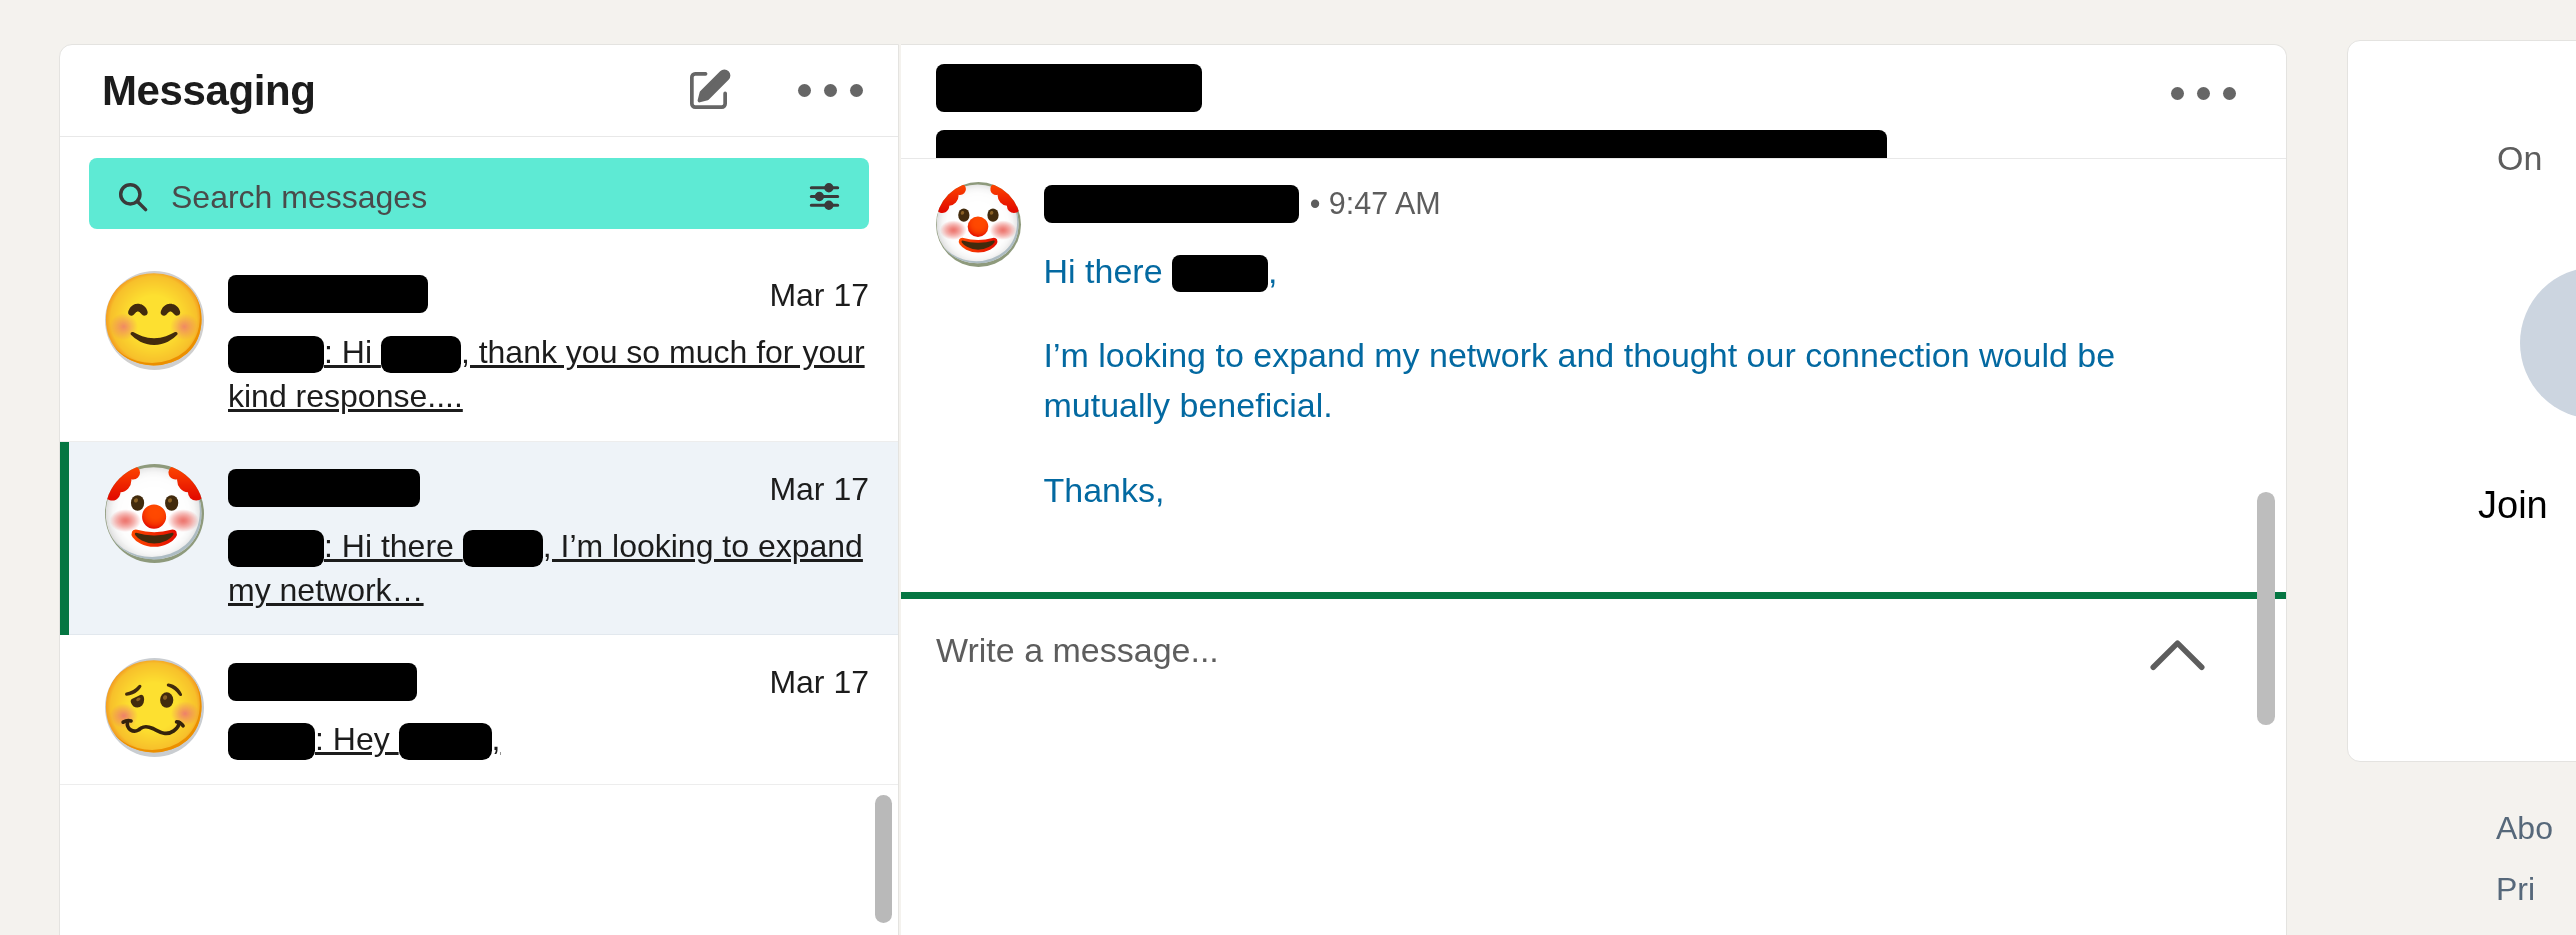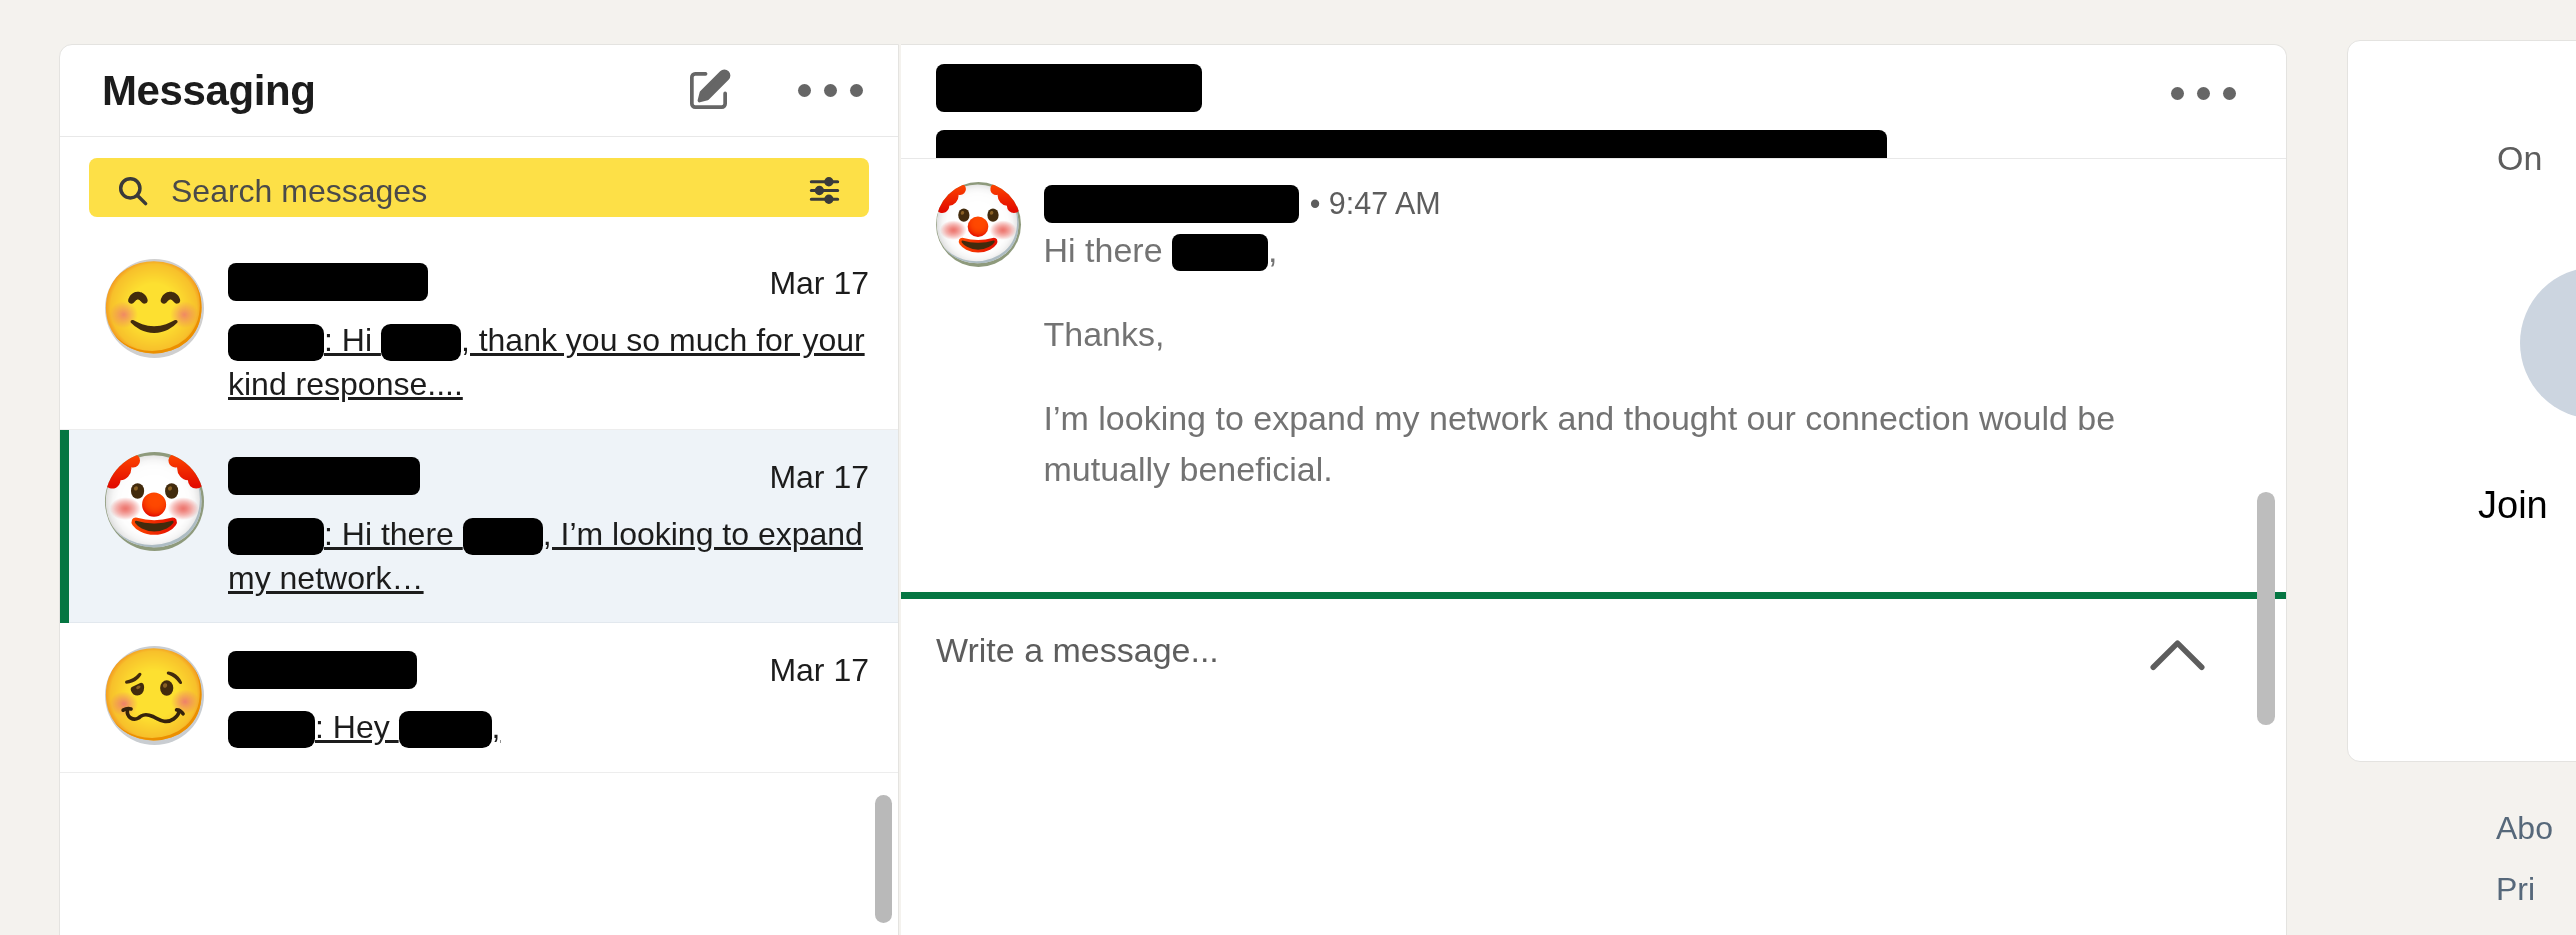--- a/index.html
+++ b/index.html
@@ -29,21 +29,21 @@
   .msg-header-actions { margin-left: auto; display: flex; align-items: center; gap: 66px; }
 
   .icon-btn { background: none; border: none; cursor: pointer; display: flex; align-items: center; justify-content: center; }
   .compose-icon svg { display: block; }
   .dots { display: flex; gap: 13px; align-items: center; }
   .dots i { width: 13px; height: 13px; border-radius: 50%; background: #666666; display: block; }
 
   
   .search-wrap { padding: 21px 29px 19px 29px; }
   .search-box {
-    height: 59px; background: #fde047; border-radius: 8px;
+    height: 71px; background: #5eead4; border-radius: 8px;
     display: flex; align-items: center; padding: 8px 27px 0 26px; gap: 21px;
   }
   .search-placeholder { font-size: 32px; color: #4a4a4a; flex: 1; }
   .filter-icon { margin-left: auto; }
 
   
   .conv-list { position: relative; }
   .conv {
     position: relative; display: flex; gap: 24px;
     padding: 22.5px 29px 22.5px 45px;
@@ -107,21 +107,21 @@
   .message { display: flex; gap: 22.5px; }
   .msg-avatar {
     width: 85px; height: 85px; border-radius: 50%; flex: 0 0 85px;
     background: #8e9a7c; display: flex; align-items: center; justify-content: center;
     font-size: 77px; line-height: 1; overflow: hidden;
   }
   .msg-content { flex: 1; min-width: 0; padding-top: 3.2px; }
   .msg-meta { display: flex; align-items: center; gap: 0; }
   .msg-sender-redact { height: 38px; width: 255px; background: #000; border-radius: 8px; }
   .msg-time { font-size: 30.5px; color: #5d5d5d; margin-left: 11.2px; }
-  .msg-text { margin-top: 2px; font-size: 34px; line-height: 1.48; color: #737373; max-width: 1171px; }
+  .msg-text { margin-top: 23px; font-size: 34px; line-height: 1.48; color: #0369a1; max-width: 1171px; }
   .msg-text p { margin-bottom: 34px; }
   .msg-text p:last-child { margin-bottom: 0; }
   .msg-text .redact { height: 37px; border-radius: 8px; }
 
   .thread-scrollbar {
     position: absolute; right: 11.2px; top: 333px;
     width: 17.6px; height: 233px; border-radius: 8.8px; background: #bdbdbd;
   }
 
   .green-divider { height: 7.2px; background: #057642; width: 100%; }
@@ -274,22 +274,22 @@
     <div class="thread-body">
       <div class="message">
         <div class="msg-avatar">🤡</div>
         <div class="msg-content">
           <div class="msg-meta">
             <span class="msg-sender-redact"></span>
             <span class="msg-time"><span>•</span> <span>9:47 AM</span></span>
           </div>
           <div class="msg-text">
             <p><span>Hi there </span><span class="redact" style="width:96px"></span><span>,</span></p>
+            <p>I’m looking to expand my network and thought our connection would be mutually beneficial.</p>
             <p>Thanks,</p>
-            <p>I’m looking to expand my network and thought our connection would be mutually beneficial.</p>
           </div>
         </div>
       </div>
       <div class="thread-scrollbar"></div>
     </div>
 
     <div class="green-divider"></div>
 
     <div class="composer">
       <div class="composer-placeholder">Write a message...</div>

